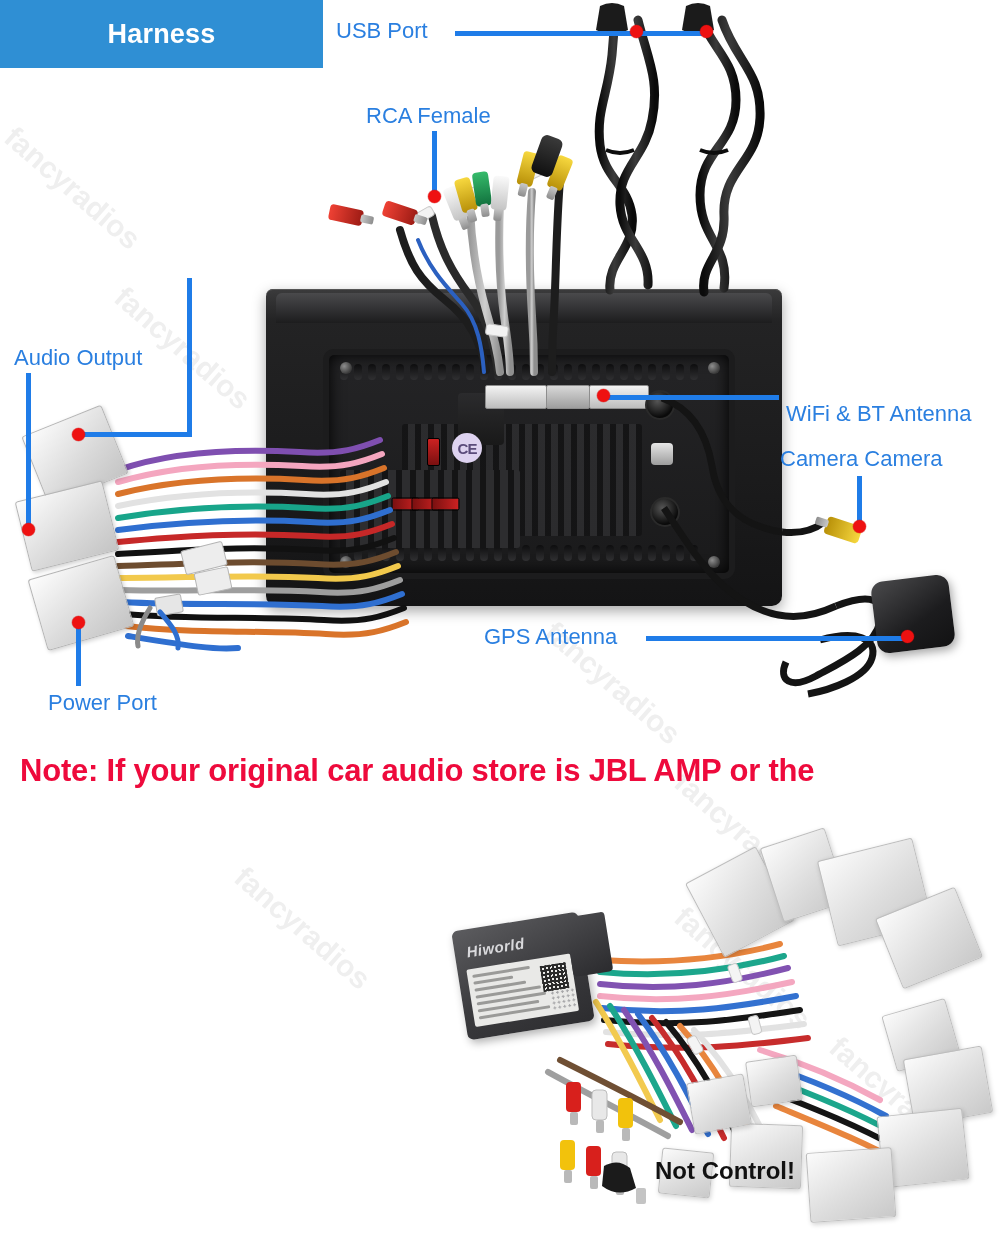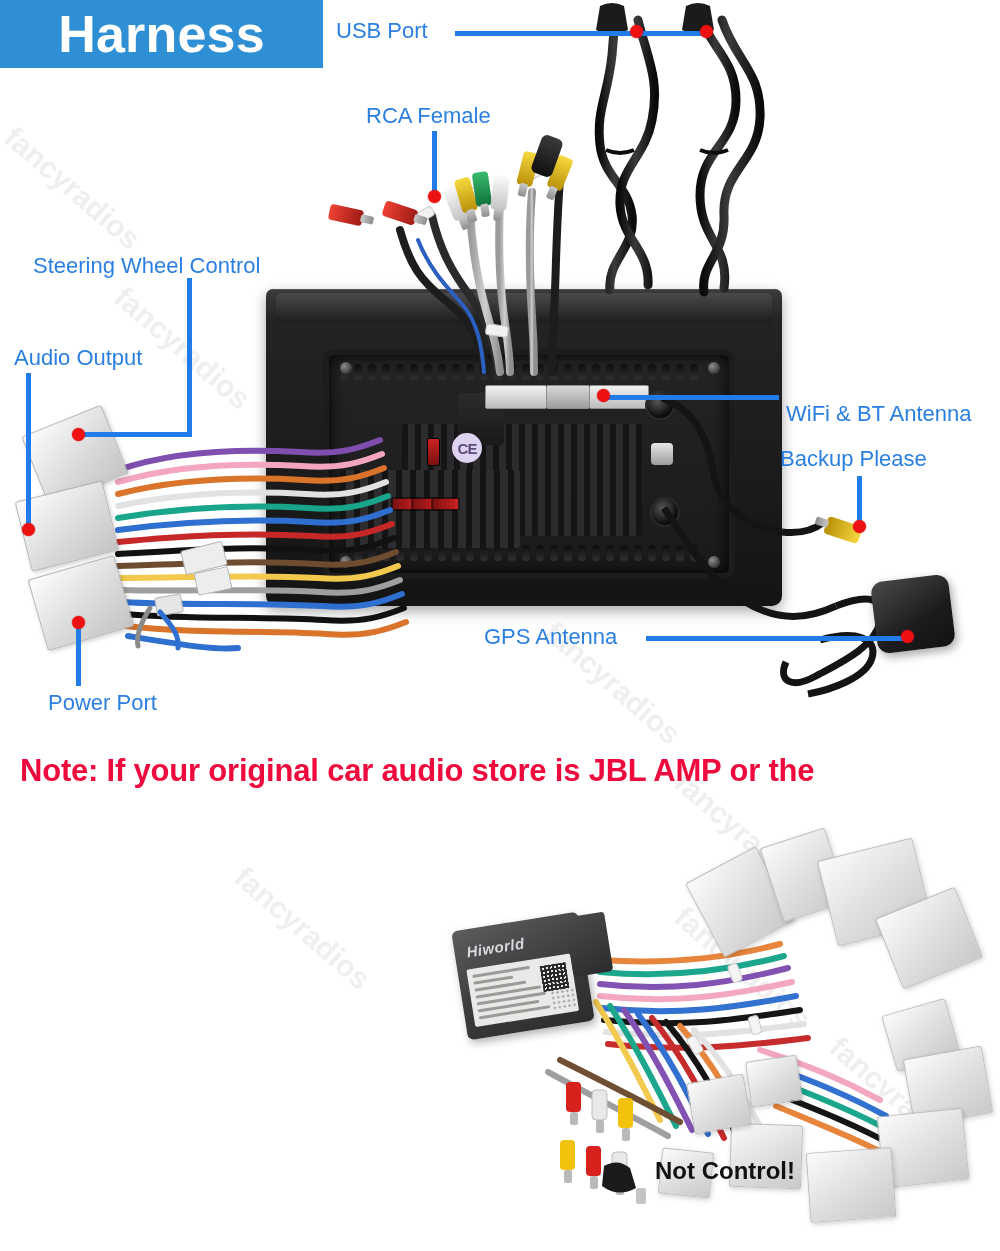--- a/index.html
+++ b/index.html
@@ -6,21 +6,21 @@
   html,body{margin:0;padding:0;background:#fff;}
   body{width:1000px;height:1251px;position:relative;overflow:hidden;
        font-family:"Liberation Sans","DejaVu Sans",sans-serif;
        -webkit-font-smoothing:antialiased;}
 
   .stage{position:absolute;inset:0;width:1000px;height:1251px;background:#fff;}
 
   
   .header-bar{position:absolute;left:0;top:0;width:323px;height:68px;
     background:#2f8fd4;display:flex;align-items:center;justify-content:center;}
-  .header-bar .title{color:#fff;font-size:52px;font-weight:bold;letter-spacing:.2px;}
+  .header-bar .title{color:#fff;font-size:27px;font-weight:bold;letter-spacing:.2px;}
 
   
   .wm{position:absolute;color:#efefef;font-size:30px;font-weight:bold;
       transform:rotate(41deg);transform-origin:left top;white-space:nowrap;
       user-select:none;pointer-events:none;}
 
   
   .lbl{position:absolute;color:#2a7fe0;font-size:22px;font-weight:normal;
        white-space:nowrap;letter-spacing:0px;}
 
@@ -449,25 +449,24 @@
   <div class="dot" style="left:597px;top:389px;"></div>
 
   <div class="ln" style="left:857px;top:476px;width:5px;height:50px;"></div>
   <div class="dot" style="left:853px;top:520px;"></div>
 
   <div class="ln" style="left:646px;top:636px;width:259px;height:5px;"></div>
   <div class="dot" style="left:901px;top:630px;"></div>
 
   <div class="lbl" style="left:336px;top:18px;">USB Port</div>
   <div class="lbl" style="left:366px;top:103px;">RCA Female</div>
-  <div class="lbl" style="left:33px;top:253px;">Steering Wheel Control</div>
   <div class="lbl" style="left:14px;top:345px;">Audio Output</div>
   <div class="lbl" style="left:48px;top:690px;">Power Port</div>
   <div class="lbl" style="left:786px;top:401px;">WiFi &amp; BT Antenna</div>
-  <div class="lbl" style="left:780px;top:446px;">Backup Please</div>
+  <div class="lbl" style="left:780px;top:446px;">Camera Camera</div>
   <div class="lbl" style="left:484px;top:624px;">GPS Antenna</div>
 
   <div class="note">
     <div>Note: If your original car audio store is JBL AMP or the</div>
   </div>
 
   <div class="contact">
   </div>
 
   <div class="not-included">Not Control!</div>

